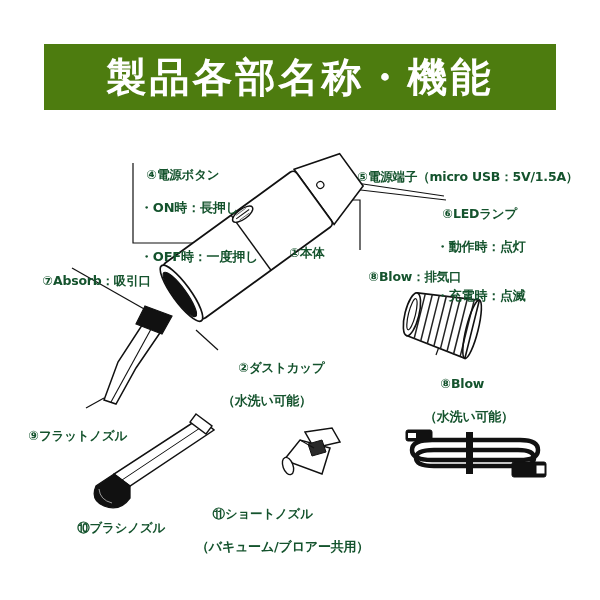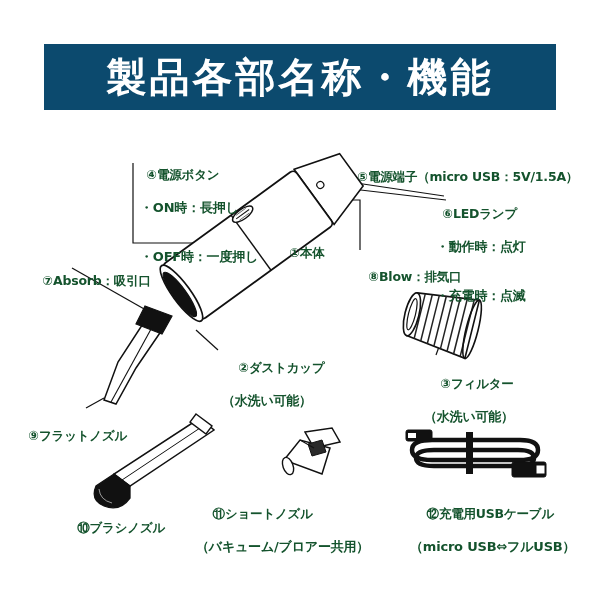--- a/index.html
+++ b/index.html
@@ -21,21 +21,21 @@
     width: 600px;
     height: 600px;
   }
   
   .title-banner {
     position: absolute;
     left: 44px;
     top: 44px;
     width: 512px;
     height: 66px;
-    background: #0c4a6e;
+    background: #4d7c0f;
     display: flex;
     align-items: center;
     justify-content: center;
   }
   .title-text {
     color: #ffffff;
     font-size: 40px;
     font-weight: bold;
     letter-spacing: 3px;
     line-height: 1;
@@ -229,35 +229,31 @@
   <div class="label" id="lbl-8">
     <span>⑧Blow：排気口</span>
   </div>
 
   <div class="label" id="lbl-2">
     <span>②ダストカップ</span>
     <span class="sub">（水洗い可能）</span>
   </div>
 
   <div class="label" id="lbl-3">
-    <span>③フィルター</span>
+    <span>⑧Blow</span>
     <span class="sub">（水洗い可能）</span>
   </div>
 
   <div class="label" id="lbl-9">
     <span>⑨フラットノズル</span>
   </div>
 
   <div class="label" id="lbl-10">
     <span>⑩ブラシノズル</span>
   </div>
 
   <div class="label" id="lbl-11">
     <span>⑪ショートノズル</span>
     <span class="sub">（バキューム/ブロアー共用）</span>
   </div>
 
-  <div class="label" id="lbl-12">
-    <span>⑫充電用USBケーブル</span>
-    <span class="sub">（micro USB⇔フルUSB）</span>
-  </div>
 
 </div>
 
 </body></html>

